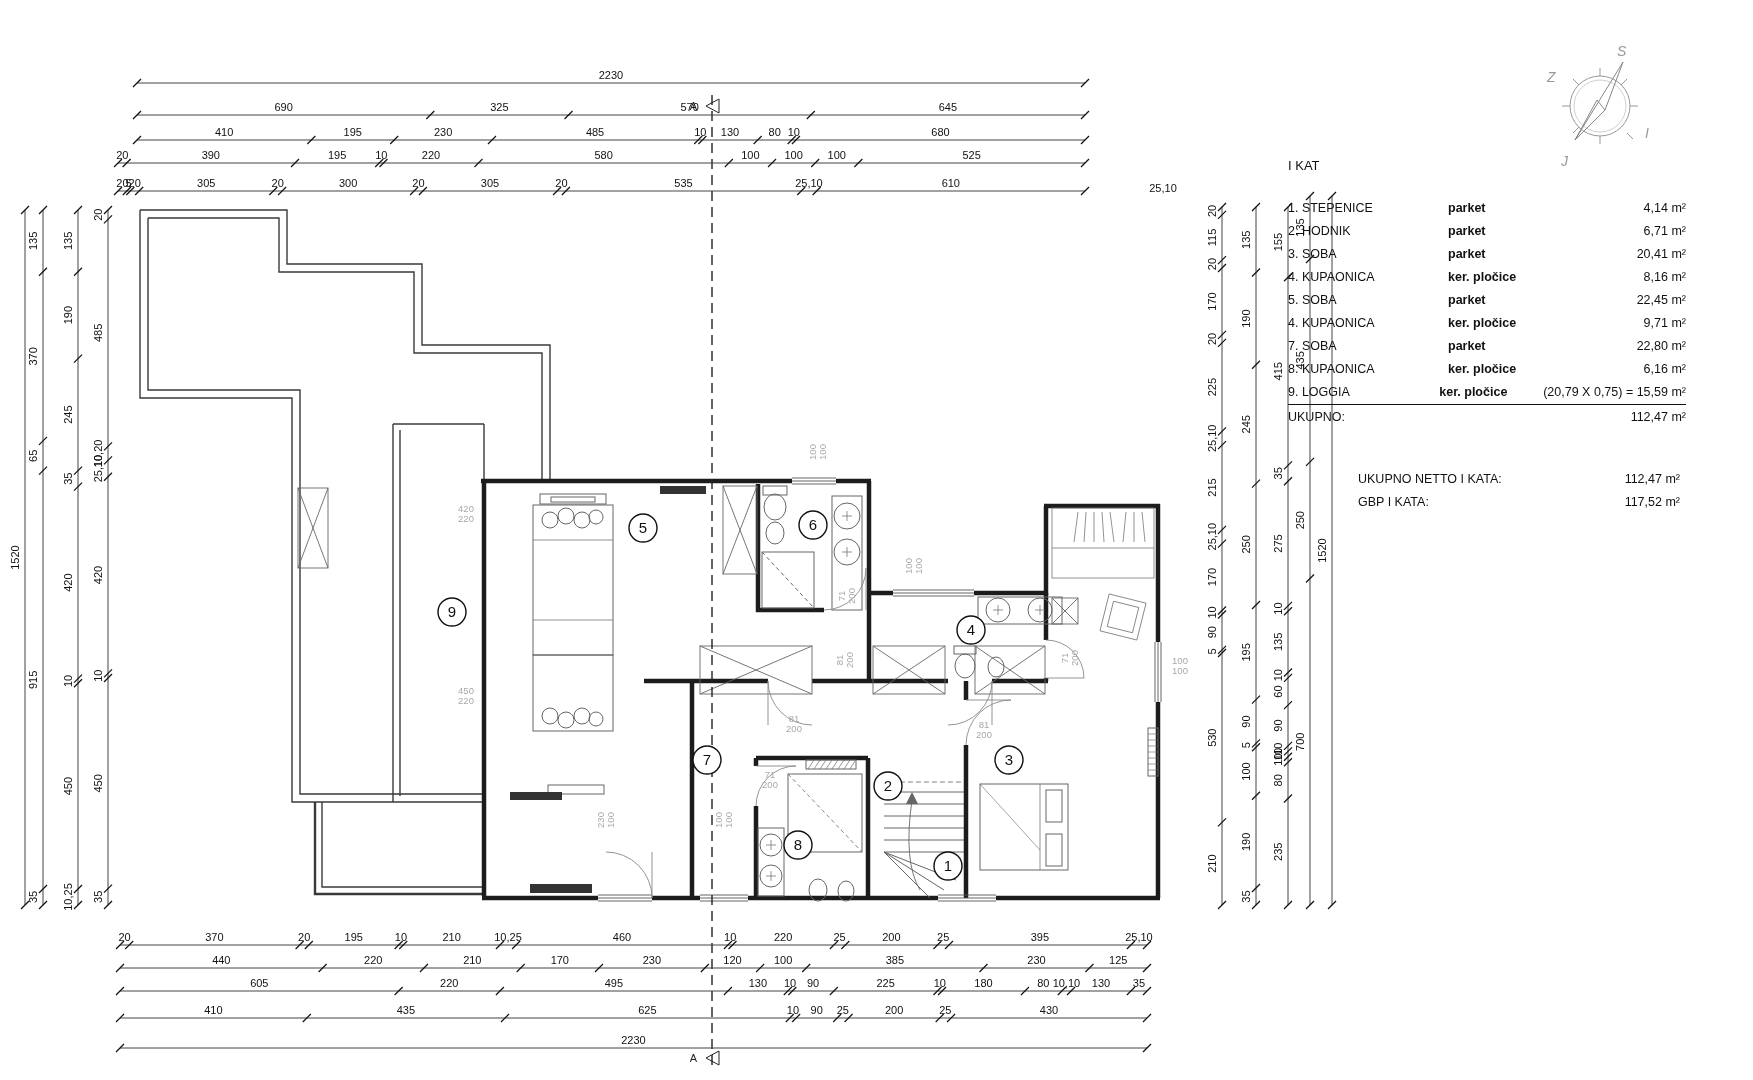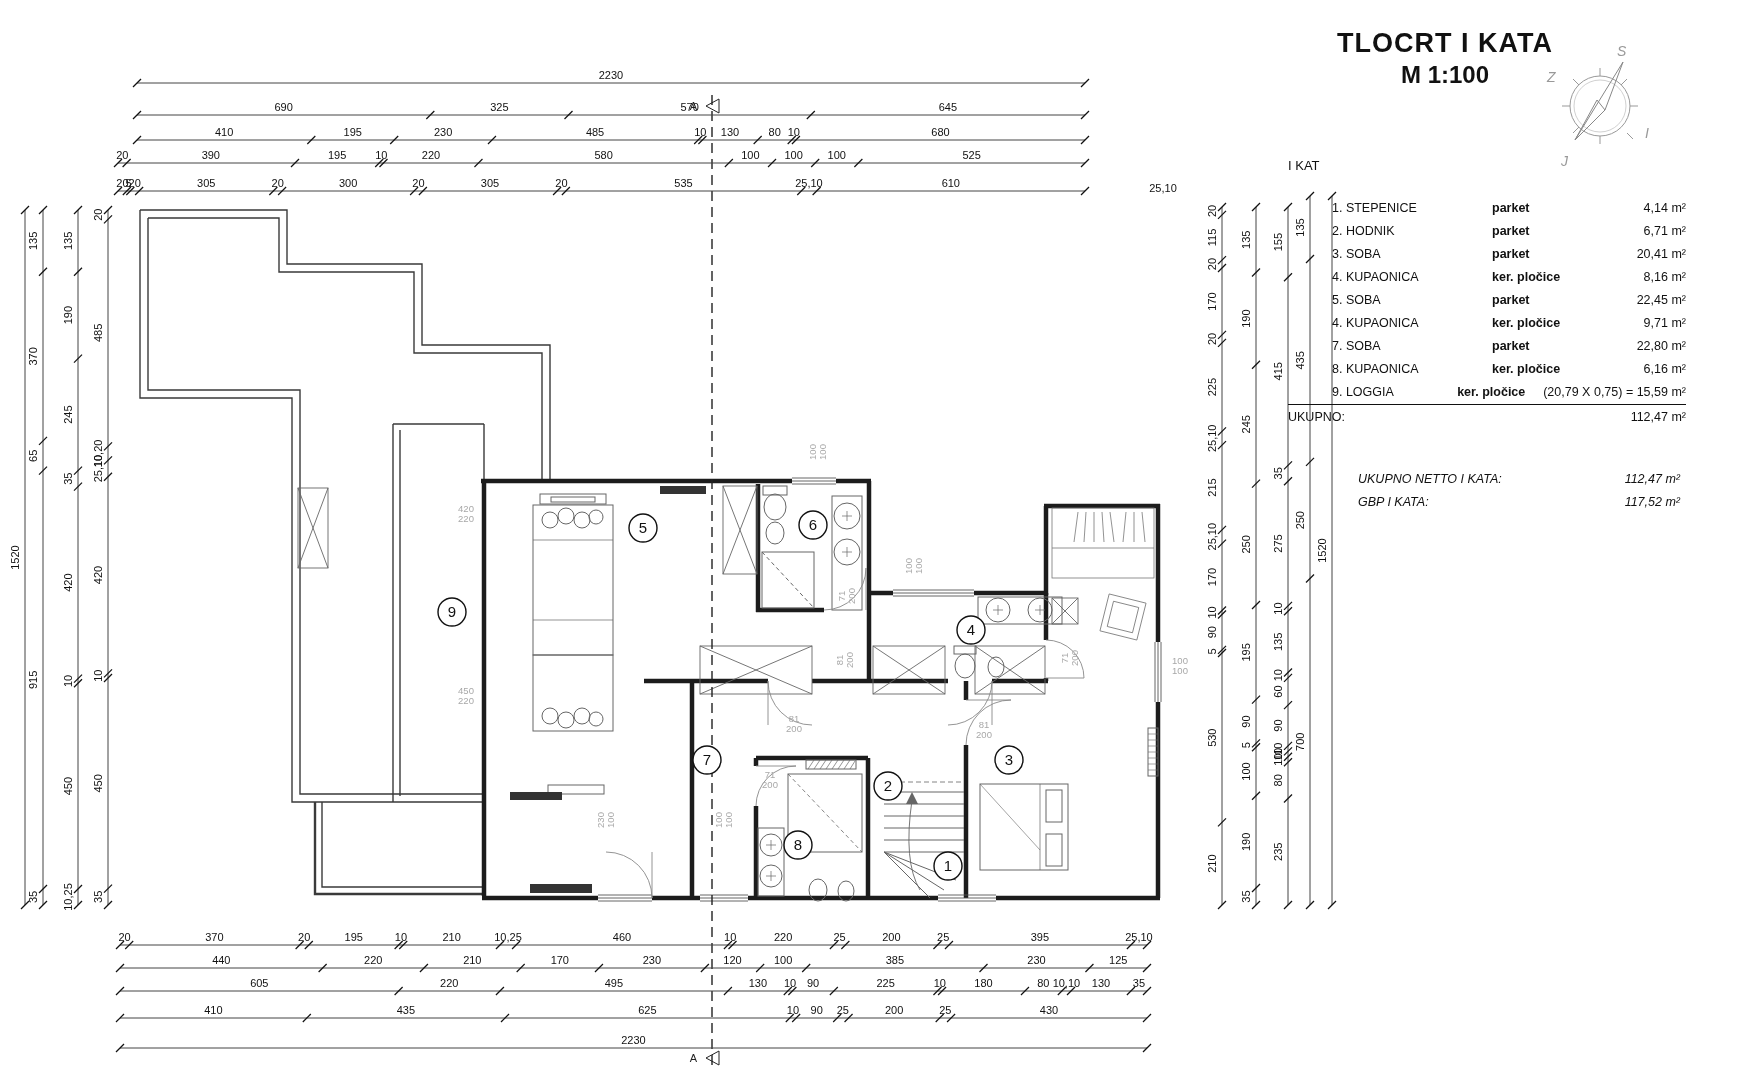--- a/index.html
+++ b/index.html
@@ -5,28 +5,28 @@
   html,body{margin:0;padding:0;background:#fff;}
   #stage{position:relative;width:1753px;height:1080px;background:#fff;overflow:hidden;
          font-family:"Liberation Sans", sans-serif;color:#111;}
   #drawing{position:absolute;left:0;top:0;}
   .title-block{position:absolute;left:1230px;top:28px;width:430px;text-align:center;}
   .title-line1{font-size:27px;font-weight:bold;letter-spacing:1px;}
   .title-line2{font-size:24px;font-weight:bold;margin-top:2px;}
   .legend{position:absolute;left:1288px;top:158px;width:398px;}
   .legend-heading{font-size:13px;margin-bottom:24px;}
   .lrow{display:flex;font-size:12.5px;line-height:23px;height:23px;white-space:nowrap;}
-  .lrow .lname{width:160px;margin-left:44px;}
+  .lrow .lname{width:160px;}
   .lrow .lfinish{width:110px;font-weight:bold;}
   .lrow .larea{flex:1;text-align:right;}
   .lrow.underlined{border-bottom:1.5px solid #111;justify-content:flex-end;}
   .ltotal{display:flex;font-size:12.5px;line-height:23px;margin-top:1px;align-items:center;}
   .ltotal .lname{width:270px;}
   .ltotal .larea{flex:1;text-align:right;}
-  .netto{position:absolute;left:1358px;top:468px;width:322px;font-style:italic;}
+  .netto{position:absolute;left:1358px;top:468px;width:322px;}
   .nrow{display:flex;font-size:12.5px;line-height:23px;}
   .nrow .nlabel{flex:1;}
   .nrow .nvalue{text-align:right;}
 </style>
 </head>
 <body>
 
 <div id="stage">
 
   <svg id="drawing" width="1753" height="1080" viewBox="0 0 1753 1080">
@@ -635,24 +635,20 @@
       </g>
       <path d="M30,100 L78,22 L60,70 Z" fill="none" stroke="#888" stroke-width="1"></path>
       <path d="M30,100 L52,60 L60,70 Z" fill="none" stroke="#888" stroke-width="1"></path>
       <text x="72" y="16" font-size="14" fill="#999" font-style="italic">S</text>
       <text x="2" y="42" font-size="14" fill="#999" font-style="italic">Z</text>
       <text x="100" y="98" font-size="14" fill="#999" font-style="italic">I</text>
       <text x="16" y="126" font-size="14" fill="#999" font-style="italic">J</text>
     </g>
   </svg>
 
-  <div class="title-block">
-    <div class="title-line1">TLOCRT  I KATA</div>
-    <div class="title-line2">M 1:100</div>
-  </div>
 
   <div class="legend">
     <div class="legend-heading">I KAT</div>
     <div id="legend-rows">
         <div class="lrow">
           <span class="lname">1. STEPENICE</span>
           <span class="lfinish">parket</span>
           <span class="larea">4,14 m²</span>
         </div>
         <div class="lrow">

